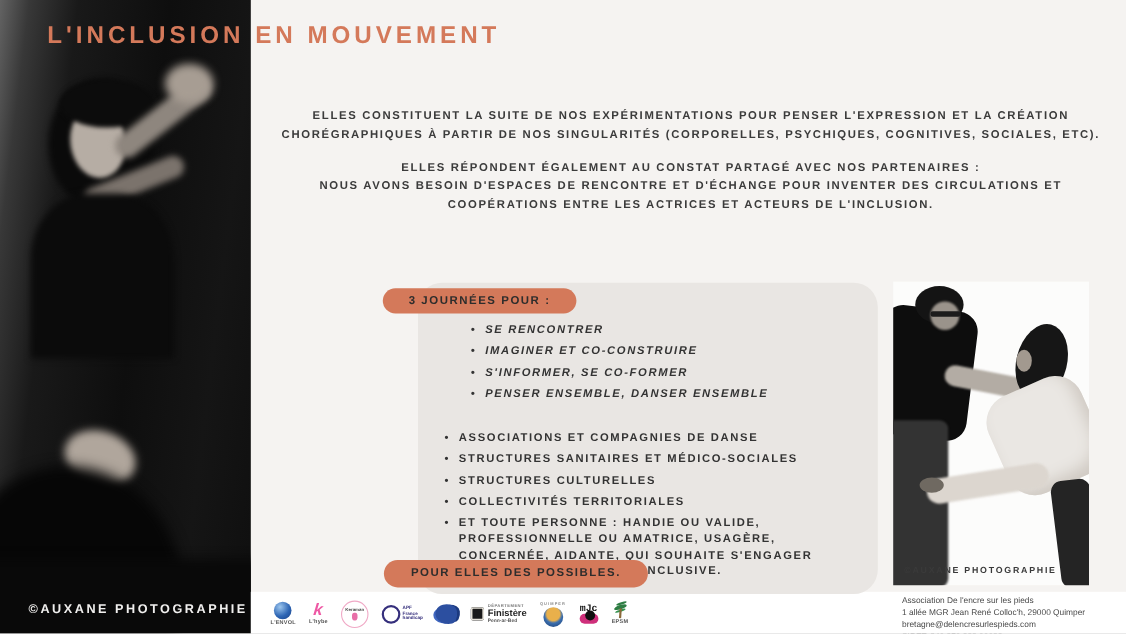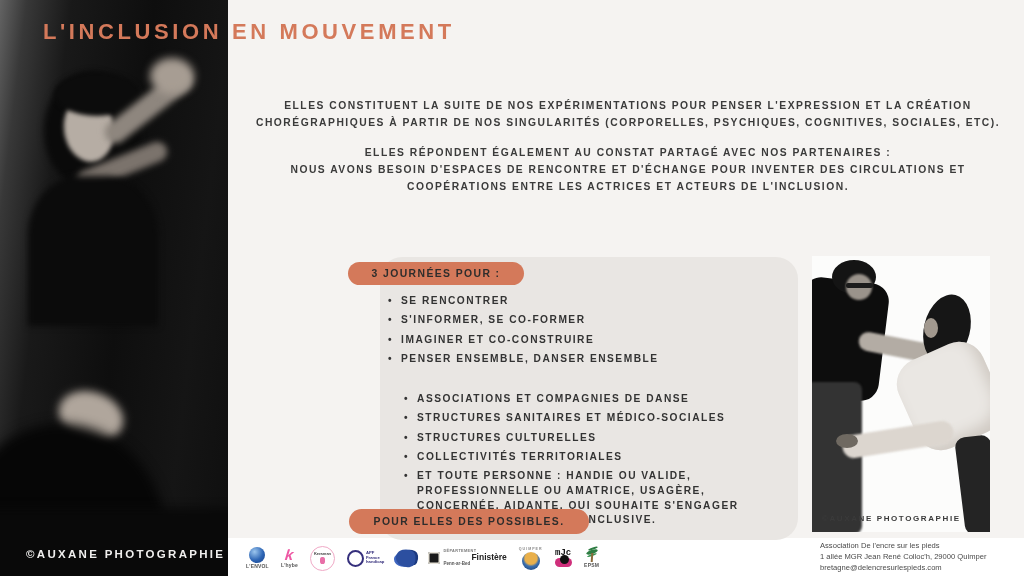--- a/index.html
+++ b/index.html
@@ -43,21 +43,21 @@
 
   
   .graybox{position:absolute;left:380px;top:257px;width:418px;height:283px;border-radius:22px;
     background:var(--boxbg);z-index:2;}
   .pill{position:absolute;background:var(--accent);color:#2e2d2c;font-weight:800;font-size:10.4px;
     letter-spacing:1.4px;display:flex;align-items:center;justify-content:center;border-radius:13px;z-index:3;white-space:nowrap;}
   .pill1{left:348px;top:262px;width:176px;height:23px;}
   .pill2{left:345px;top:361px;width:124px;height:23px;}
   .pill3{left:349px;top:509px;width:240px;height:25px;}
   .list{position:absolute;z-index:3;}
-  .list1{left:388px;top:294px;width:370px;}
+  .list1{left:428px;top:294px;width:370px;font-style:italic;}
   .list2{left:404px;top:392px;width:356px;}
   .bullet-row{display:flex;font-size:10.2px;font-weight:700;letter-spacing:1.5px;color:#333;
     line-height:1.45;margin-bottom:4.5px;}
   .bullet-row::before{content:"•";margin-right:8px;flex:0 0 auto;}
 
   
   .photo-right{position:absolute;left:812px;top:256px;width:178px;height:276px;background:#fcfcfb;
     overflow:hidden;z-index:2;}
   .pr-torso{left:-14px;top:24px;width:86px;height:118px;background:#0d0d0d;border-radius:18px;transform:rotate(7deg);}
   .pr-hair{left:20px;top:4px;width:44px;height:34px;background:#141414;border-radius:50%;}
@@ -94,21 +94,21 @@
   .lg-apf{display:flex;flex-direction:row;align-items:center;gap:2px;}
   .lg-apfc{width:13px;height:13px;border-radius:50%;border:2.5px solid #352f7c;}
   .apftxt{display:flex;flex-direction:column;line-height:1.05;}
   .apftxt span{font-size:4.2px;font-weight:700;color:#352f7c;}
   .lg-splash{width:20px;height:18px;background:#2c4fa0;border-radius:62% 38% 55% 45%/55% 62% 38% 45%;
     transform:rotate(24deg);box-shadow:3px -2px 0 -1px #1c3a80,-3px 3px 0 -2px #4067c0;}
   .lg-fin{display:flex;flex-direction:row;align-items:center;gap:3px;}
   .lg-fine{width:12px;height:12px;background:#1a1a1a;border-radius:2px;box-shadow:inset 0 0 0 1.5px #e8e4da;}
   .fintxt{display:flex;flex-direction:column;line-height:1.05;}
   .fintxt .t{font-size:3.8px;font-weight:700;color:#777;letter-spacing:.4px;}
-  .fintxt .m{font-size:8.5px;font-weight:800;color:#222;margin-left:28px;}
+  .fintxt .m{font-size:8.5px;font-weight:800;color:#222;}
   .fintxt .b{font-size:4.5px;font-weight:700;color:#555;}
   .lbl-top{font-size:3.6px;font-weight:700;letter-spacing:1px;color:#8a8a8a;}
   .lg-quimp{width:18px;height:18px;border-radius:50%;
     background:radial-gradient(circle at 50% 35%,#e9b04b 0 40%,#3c6fae 55%,#14386e 100%);}
   .lg-mjct{font-size:9px;font-weight:800;color:#151515;line-height:8px;font-family:Liberation Mono, monospace;}
   .lg-mjcb{width:17px;height:9px;background:#cf2f7b;border-radius:6px;position:relative;}
   .lg-mjcb::after{content:"";position:absolute;left:5px;top:-3px;width:9px;height:9px;background:#101010;border-radius:50%;}
   .lg-palm{position:relative;width:16px;height:14px;}
   .lg-palm::after{content:"";position:absolute;left:7px;top:5px;width:2px;height:9px;background:#8a6a3a;transform:rotate(4deg);}
   .lg-frond{position:absolute;left:2px;top:2px;width:12px;height:4px;background:#2e7d43;border-radius:50%;
@@ -142,22 +142,22 @@
     <p>NOUS AVONS BESOIN D'ESPACES DE RENCONTRE ET D'ÉCHANGE POUR INVENTER DES CIRCULATIONS ET COOPÉRATIONS ENTRE LES ACTRICES ET ACTEURS DE L'INCLUSION.</p>
   </div>
 
   <div class="strip"></div>
 
   <div class="graybox"></div>
 
   <div class="pill pill1">3 JOURNÉES POUR :</div>
   <div class="list list1">
       <div class="bullet-row">SE RENCONTRER</div>
+      <div class="bullet-row">IMAGINER ET CO-CONSTRUIRE</div>
       <div class="bullet-row">S'INFORMER, SE CO-FORMER</div>
-      <div class="bullet-row">IMAGINER ET CO-CONSTRUIRE</div>
       <div class="bullet-row">PENSER ENSEMBLE, DANSER ENSEMBLE</div>
     </div>
 
   <div class="list list2">
       <div class="bullet-row">ASSOCIATIONS ET COMPAGNIES DE DANSE</div>
       <div class="bullet-row">STRUCTURES SANITAIRES ET MÉDICO-SOCIALES</div>
       <div class="bullet-row">STRUCTURES CULTURELLES</div>
       <div class="bullet-row">COLLECTIVITÉS TERRITORIALES</div>
       <div class="bullet-row">ET TOUTE PERSONNE : HANDIE OU VALIDE, PROFESSIONNELLE OU AMATRICE, USAGÈRE, CONCERNÉE, AIDANTE, QUI SOUHAITE S'ENGAGER POUR UNE SOCIÉTÉ PLUS INCLUSIVE.</div>
     </div>

